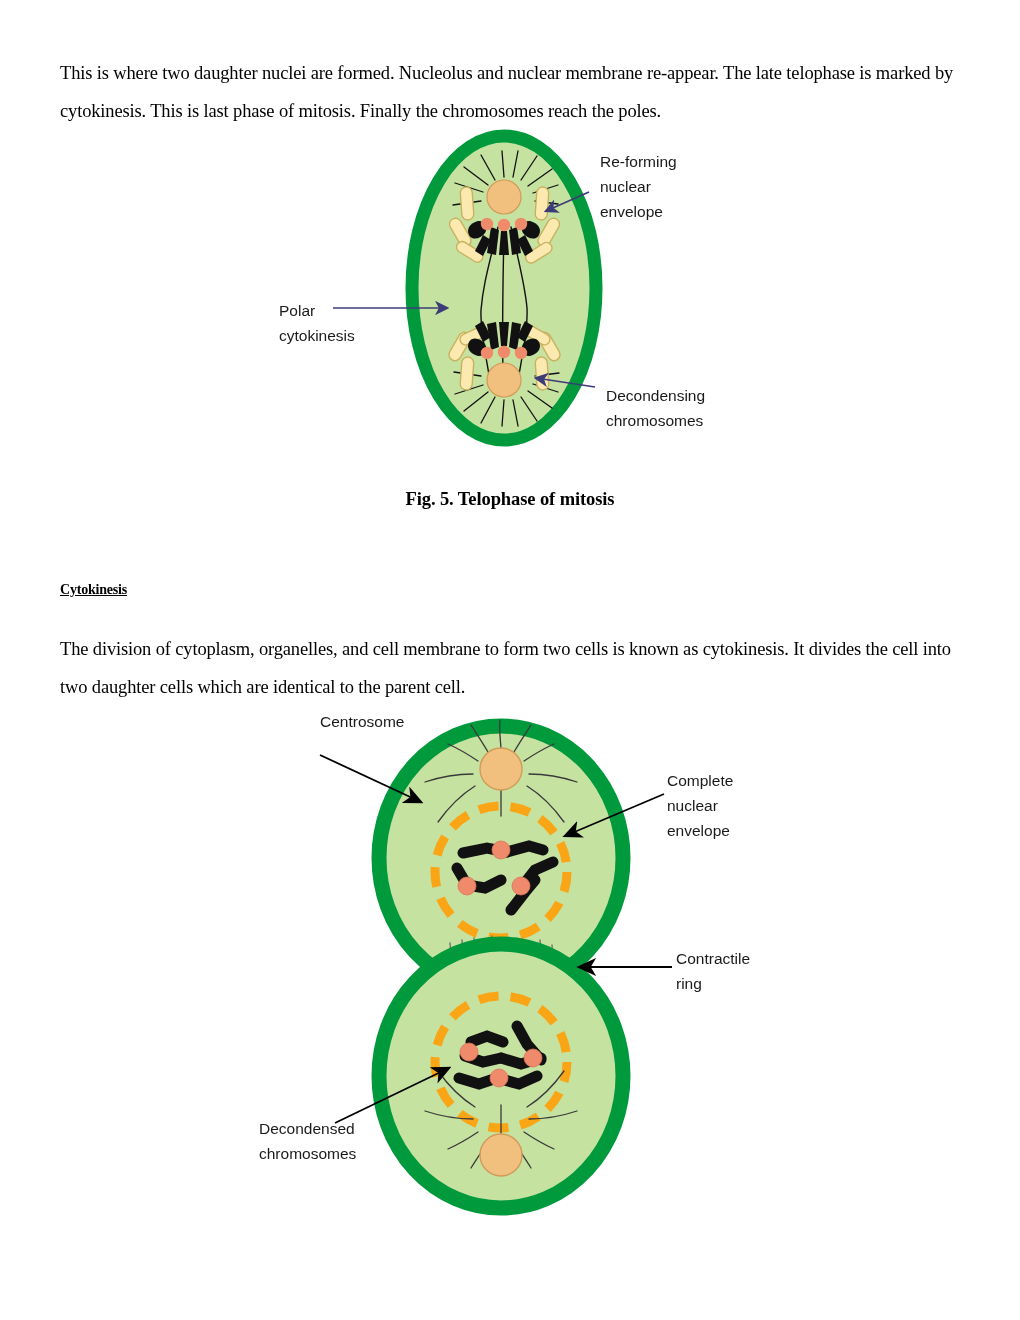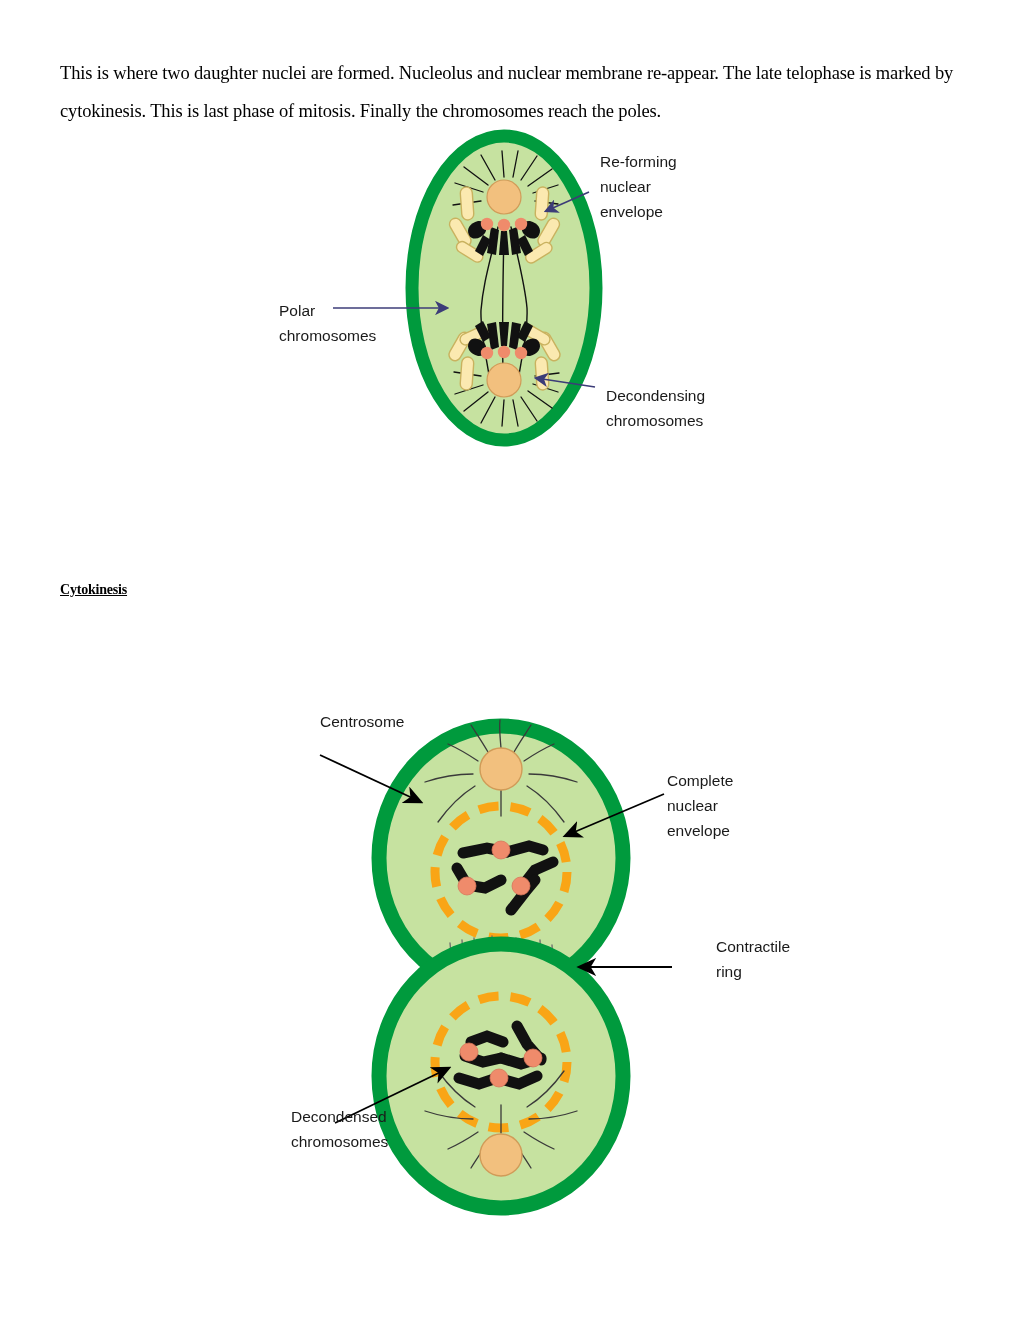--- a/index.html
+++ b/index.html
@@ -190,29 +190,31 @@
       <line x1="334" y1="57" x2="291" y2="76" stroke="#3c3c78" stroke-width="1.6" marker-end="url(#navy-arrow)"></line>
       <line x1="78" y1="173" x2="192" y2="173" stroke="#3c3c78" stroke-width="1.6" marker-end="url(#navy-arrow)"></line>
       <line x1="340" y1="252" x2="281" y2="243" stroke="#3c3c78" stroke-width="1.6" marker-end="url(#navy-arrow)"></line>
     </svg>
 
     <div class="dlabel" style="left:345px; top:14px;">Re-forming
 nuclear
 envelope</div>
 
     <div class="dlabel" style="left:24px; top:163px;">Polar
-chromosomes</div>
+cytokinesis</div>
 
     <div class="dlabel" style="left:351px; top:248px;">Decondensing
 chromosomes</div>
   </div>
 
+  <div id="figure-caption">Fig. 5. Telophase of mitosis</div>
 
   <div id="cytokinesis-heading">Cytokinesis</div>
 
+  <div class="para" id="cytokinesis-paragraph">The division of cytoplasm, organelles, and cell membrane to form two cells is known as cytokinesis. It divides the cell into two daughter cells which are identical to the parent cell.</div>
 
   <div class="diagram" id="cytokinesis-diagram">
     <svg width="560" height="530" viewBox="0 0 560 530">
 
       <defs>
         <marker id="black-arrow" markerWidth="11" markerHeight="10" refX="9.5" refY="5" orient="auto">
           <path d="M0 0 L11 5 L0 10 L3 5 Z" fill="#000000"></path>
         </marker>
         <clipPath id="upper-clip">
           <rect x="0" y="0" width="560" height="264"></rect>
@@ -328,20 +330,20 @@
 
       <line x1="100" y1="423" x2="214" y2="368" stroke="#000000" stroke-width="1.8" marker-end="url(#black-arrow)"></line>
     </svg>
 
     <div class="dlabel" style="left:85px; top:9px;">Centrosome</div>
 
     <div class="dlabel" style="left:432px; top:68px;">Complete
 nuclear
 envelope</div>
 
-    <div class="dlabel" style="left:441px; top:234px;margin-left:40px;">Contractile
+    <div class="dlabel" style="left:441px; top:246px;">Contractile
 ring</div>
 
-    <div class="dlabel" style="left:24px; top:404px;margin-left:32px;">Decondensed
+    <div class="dlabel" style="left:24px; top:416px;">Decondensed
 chromosomes</div>
   </div>
 
 </div>
 
 </body></html>

